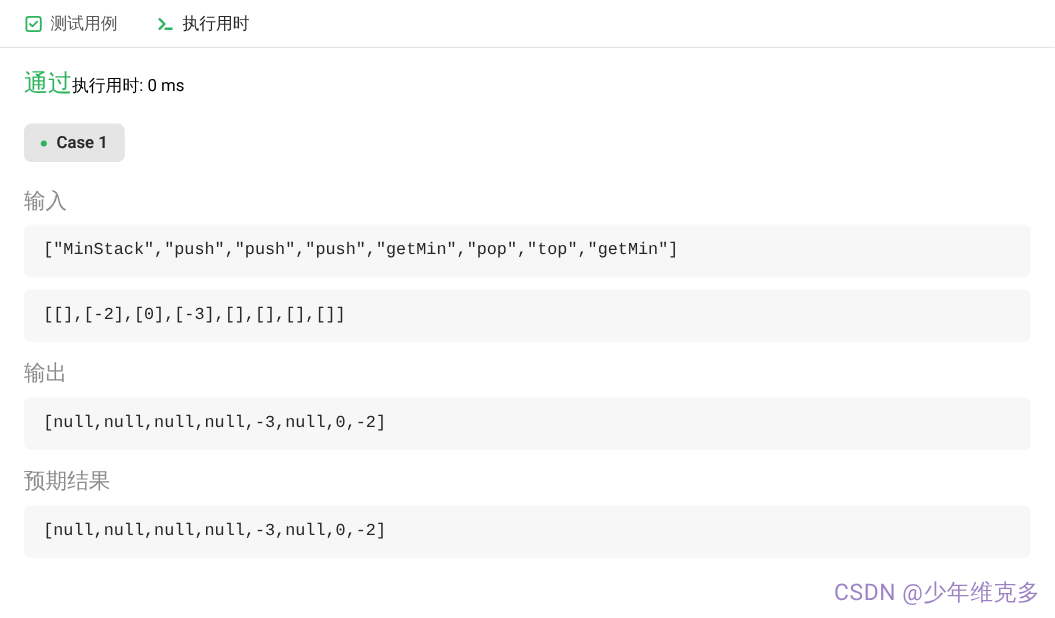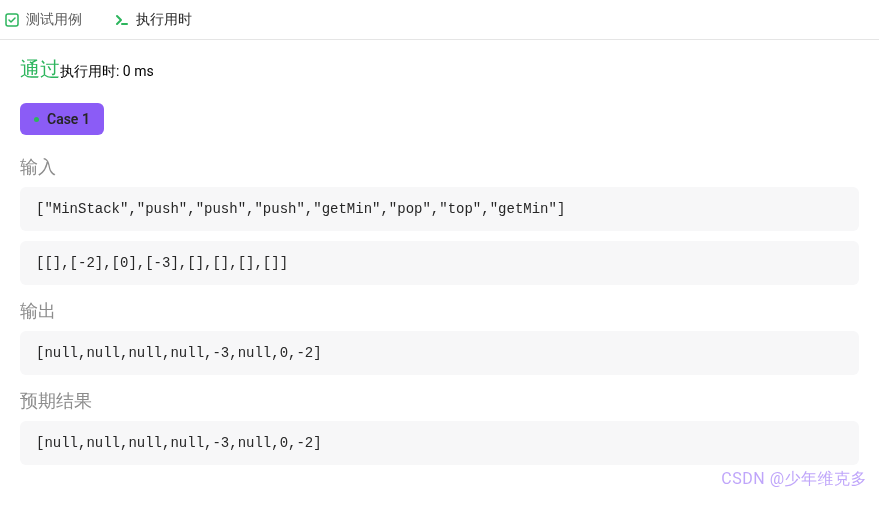--- a/index.html
+++ b/index.html
@@ -14,21 +14,21 @@
       font-size: 14px;
       width: 879px;
       height: 515px;
       overflow: hidden;
     }
     .tabs {
       display: flex;
       align-items: center;
       height: 40px;
       border-bottom: 1px solid #e5e5e5;
-      padding: 0 0;
+      padding: 0 16px;
       gap: 24px;
     }
     .tab {
       display: flex;
       align-items: center;
       gap: 6px;
       padding: 0 4px;
       height: 100%;
       cursor: pointer;
       font-size: 14px;
@@ -64,21 +64,21 @@
     .case-tabs {
       display: flex;
       gap: 8px;
       margin-bottom: 20px;
     }
     .case-tab {
       display: flex;
       align-items: center;
       gap: 8px;
       padding: 8px 14px;
-      background: #8b5cf6;
+      background: #e5e5e5;
       border-radius: 6px;
       cursor: pointer;
       font-size: 14px;
     }
     .case-dot {
       width: 5px;
       height: 5px;
       border-radius: 50%;
       background: #2db55d;
       display: inline-block;
@@ -100,23 +100,23 @@
       font-family: "SFMono-Regular", Consolas, "Liberation Mono", Menlo, monospace;
       font-size: 14px;
       color: #262626;
       margin-bottom: 10px;
       white-space: pre-wrap;
       word-break: break-all;
     }
     .watermark {
       position: absolute;
       right: 12px;
-      bottom: 25px;
-      color: #8b5cf6;
-      font-size: 16px;
+      bottom: 8px;
+      color: #4c1d95;
+      font-size: 19px;
       opacity: 0.55;
       letter-spacing: 0.5px;
     }
   </style>
 </head>
 <body>
 
 <div class="tabs">
   <div class="tab">
     <span class="tab-icon">

